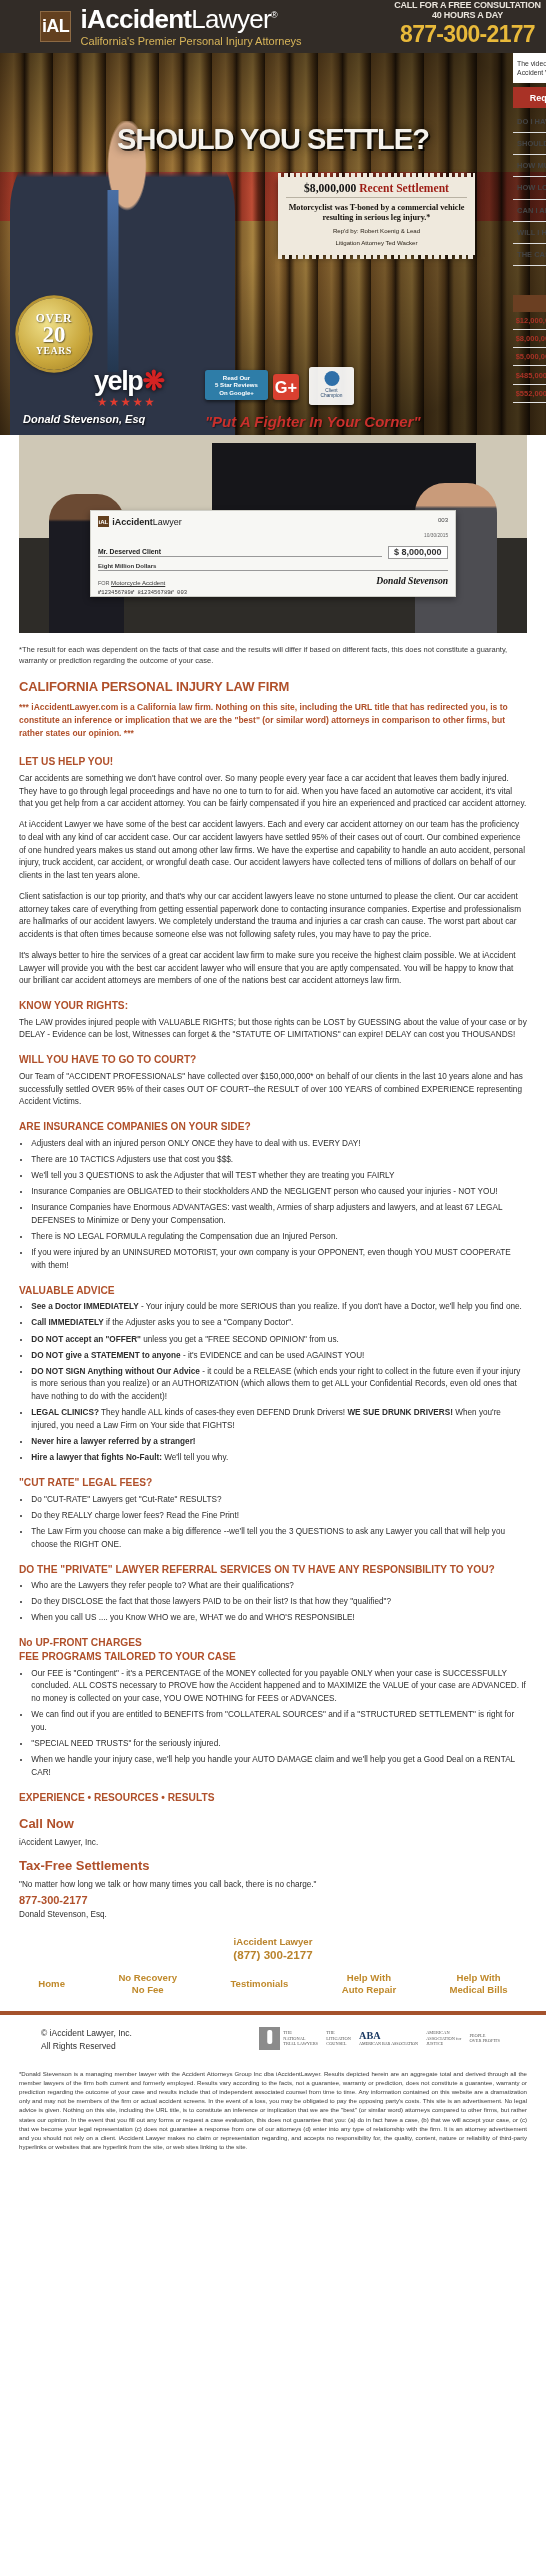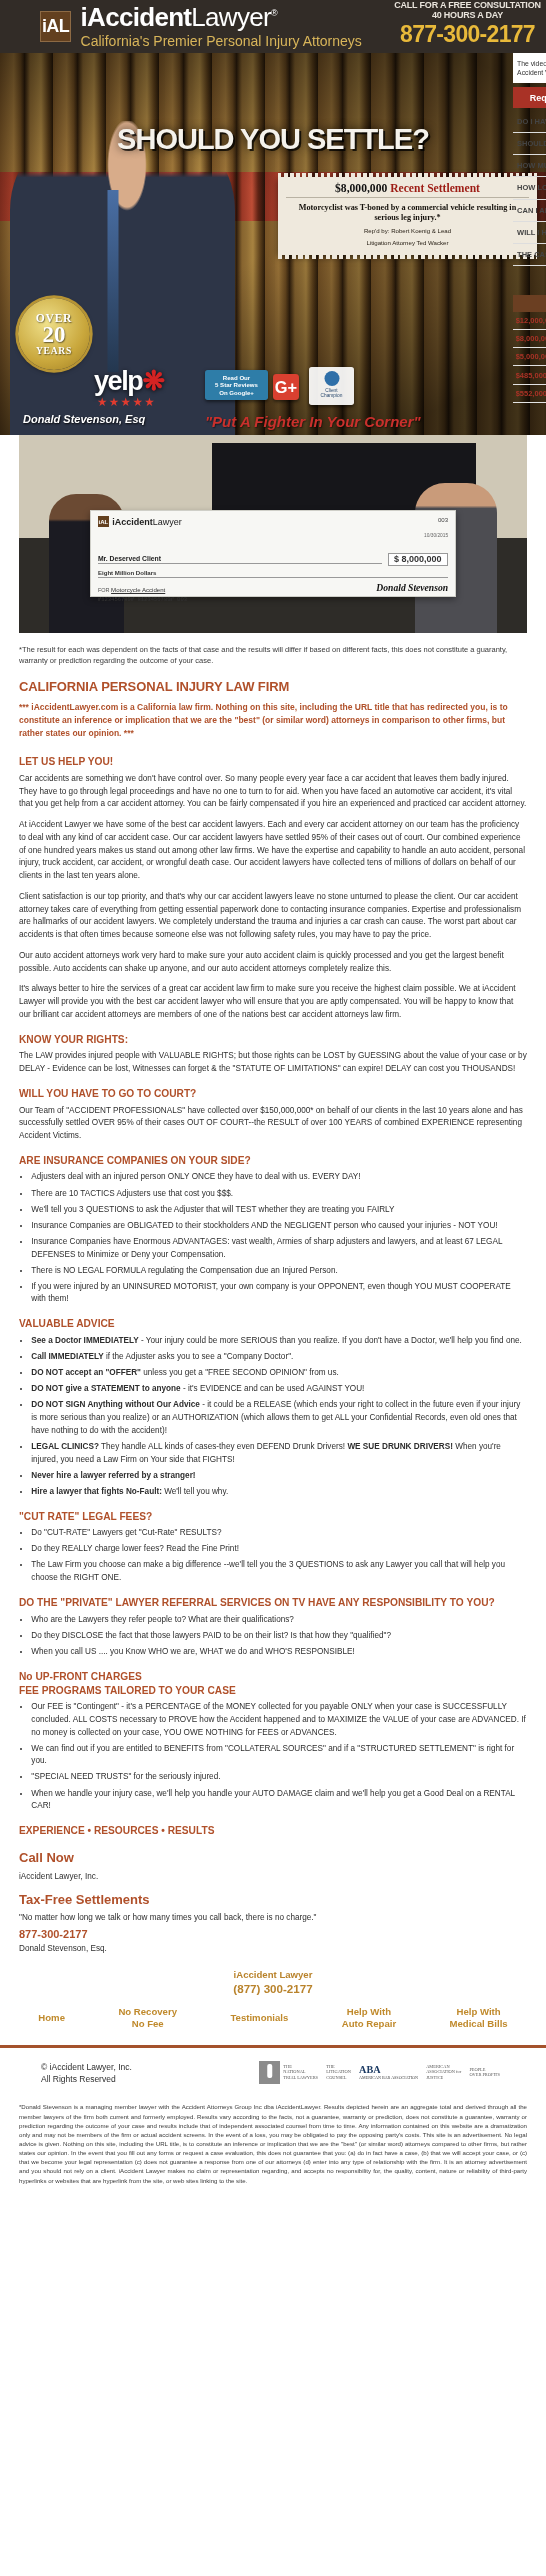--- a/index.html
+++ b/index.html
@@ -33,21 +33,21 @@
     font-family: "Liberation Sans", sans-serif;
   }
   .logo-text-block { margin-left: 9.6px; }
   .logo-text {
     color:#fff; font-size: 26px; font-weight: bold; line-height: 1;
     letter-spacing: -0.7px; white-space: nowrap;
   }
   .logo-text .thin { font-weight: 300; }
   .logo-text .reg { font-size: 9px; vertical-align: super; font-weight:400;}
   .logo-tag {
-    color:#d8b55a; font-size: 14px; margin-top: 2.7px; text-align:left;
+    color:#d8b55a; font-size: 11px; margin-top: 2.7px; text-align:left;
     white-space: nowrap;
   }
   .topbar-right {
     position:absolute; right: 0px; top: 1.4px; text-align: center; width: 157px;
   }
   .call-free { color:#e9e4dc; font-weight:bold; font-size:9px; line-height:1.1;
     letter-spacing:-0.2px; white-space: nowrap;}
   .phone-big { color:#e8b93a; font-weight:bold; font-size:23px; line-height:1;
     margin-top:1.4px; white-space:nowrap; letter-spacing:-0.7px;}
 
@@ -105,21 +105,21 @@
   }
   .hero-h3 {
     position:absolute; top: 70px; left:0; right:0; text-align:center;
     font-size: 29px; font-weight:bold; color:#f5f2ec;
     text-shadow: 2px 2px 0 rgba(0,0,0,.75), 0 0 9.6px rgba(0,0,0,.8);
     letter-spacing: -1px;
   }
 
   
   .settle-box {
-    position:absolute; left: 278px; top: 124px; width: 259px;
+    position:absolute; left: 278px; top: 124px; width: 197px;
     background: #efe9dd;
     padding: 4.8px 8.2px 8.2px 8.2px;
     box-shadow: 0 2px 6.8px rgba(0,0,0,.6);
   }
   .settle-box:before{
     content:""; position:absolute; left:0; right:0; top:-4.1px; height:4.8px;
     background: repeating-linear-gradient(90deg,#efe9dd 0 3.4px, transparent 3.4px 6.1px);
   }
   .settle-box:after{
     content:""; position:absolute; left:0; right:0; bottom:-4.1px; height:4.8px;
@@ -210,21 +210,21 @@
     padding:4.8px 6.8px; font-size:6.1px; color:#333;
   }
   .bc-top{display:flex; justify-content:space-between; align-items:flex-start;}
   .bc-logo{display:flex; align-items:center; gap:3.4px;}
   .bc-logo .m{width:11px;height:11px;background:#63401f;color:#fff;font-size:6.1px;font-weight:bold;
     display:flex;align-items:center;justify-content:center;}
   .bc-logo .t{font-size:9px;font-weight:bold;color:#222;}
   .bc-logo .t .thin{font-weight:300;}
   .bc-num{font-size:6.1px;color:#444; text-align:right;}
   .bc-date{font-size:4.8px;color:#666; margin-top:9.6px;}
-  .bc-pay{margin-top:15px; display:flex; justify-content:space-between; align-items:center;}
+  .bc-pay{margin-top:8px; display:flex; justify-content:space-between; align-items:center;}
   .bc-payline{font-size:6.8px; font-weight:bold; color:#222; border-bottom:0.7px solid #999;
     flex:1; margin-right:5.5px; padding-bottom:1.4px;}
   .bc-amt{font-size:9px;font-weight:bold; border:0.7px solid #999; padding:0.7px 5.5px; background:#fff;}
   .bc-words{font-size:6.1px; font-weight:bold; border-bottom:0.7px solid #999; margin-top:2.7px; padding-bottom:1.4px;}
   .bc-bottom{display:flex; justify-content:space-between; margin-top:4.1px; align-items:flex-end;}
   .bc-for{font-size:5.5px;color:#555;}
   .bc-for u{font-size:6.1px; color:#333;}
   .bc-sign{font-family:"Liberation Serif",serif; font-style:italic; font-weight:bold; font-size:9.6px; color:#111;}
   .bc-micr{font-family:"Liberation Mono", monospace; font-size:5.5px; color:#333; margin-top:2.7px;}
 
@@ -399,21 +399,20 @@
   <div class="content">
     <div class="disclaim-top">*The result for each was dependent on the facts of that case and the results will differ if based on different facts, this does not constitute a guaranty, warranty or prediction regarding the outcome of your case.</div>
 
     <h2 class="sect">CALIFORNIA PERSONAL INJURY LAW FIRM</h2>
     <div class="redblock">*** iAccidentLawyer.com is a California law firm. Nothing on this site, including the URL title that has redirected you, is to constitute an inference or implication that we are the "best" (or similar word) attorneys in comparison to other firms, but rather states our opinion. ***</div>
 
     <h3 class="sect">LET US HELP YOU!</h3>
     <p class="body">Car accidents are something we don't have control over. So many people every year face a car accident that leaves them badly injured. They have to go through legal proceedings and have no one to turn to for aid. When you have faced an automotive car accident, it's vital that you get help from a car accident attorney. You can be fairly compensated if you hire an experienced and practiced car accident attorney.</p>
     <p class="body">At iAccident Lawyer we have some of the best car accident lawyers. Each and every car accident attorney on our team has the proficiency to deal with any kind of car accident case. Our car accident lawyers have settled 95% of their cases out of court. Our combined experience of one hundred years makes us stand out among other law firms. We have the expertise and capability to handle an auto accident, personal injury, truck accident, car accident, or wrongful death case. Our accident lawyers have collected tens of millions of dollars on behalf of our clients in the last ten years alone.</p>
     <p class="body">Client satisfaction is our top priority, and that's why our car accident lawyers leave no stone unturned to please the client. Our car accident attorney takes care of everything from getting essential paperwork done to contacting insurance companies. Expertise and professionalism are hallmarks of our accident lawyers. We completely understand the trauma and injuries a car crash can cause. The worst part about car accidents is that often times because someone else was not following safety rules, you may have to pay the price.</p>
-    <p class="body">Our auto accident attorneys work very hard to make sure your auto accident claim is quickly processed and you get the largest benefit possible. Auto accidents can shake up anyone, and our auto accident attorneys completely realize this.</p>
     <p class="body">It's always better to hire the services of a great car accident law firm to make sure you receive the highest claim possible. We at iAccident Lawyer will provide you with the best car accident lawyer who will ensure that you are aptly compensated. You will be happy to know that our brilliant car accident attorneys are members of one of the nations best car accident attorneys law firm.</p>
 
     <h3 class="sect">KNOW YOUR RIGHTS:</h3>
     <p class="body">The LAW provides injured people with VALUABLE RIGHTS; but those rights can be LOST by GUESSING about the value of your case or by DELAY - Evidence can be lost, Witnesses can forget &amp; the "STATUTE OF LIMITATIONS" can expire! DELAY can cost you THOUSANDS!</p>
 
     <h3 class="sect">WILL YOU HAVE TO GO TO COURT?</h3>
     <p class="body">Our Team of "ACCIDENT PROFESSIONALS" have collected over $150,000,000* on behalf of our clients in the last 10 years alone and has successfully settled OVER 95% of their cases OUT OF COURT--the RESULT of over 100 YEARS of combined EXPERIENCE representing Accident Victims.</p>
 
     <h3 class="sect">ARE INSURANCE COMPANIES ON YOUR SIDE?</h3>
     <ul class="list">

